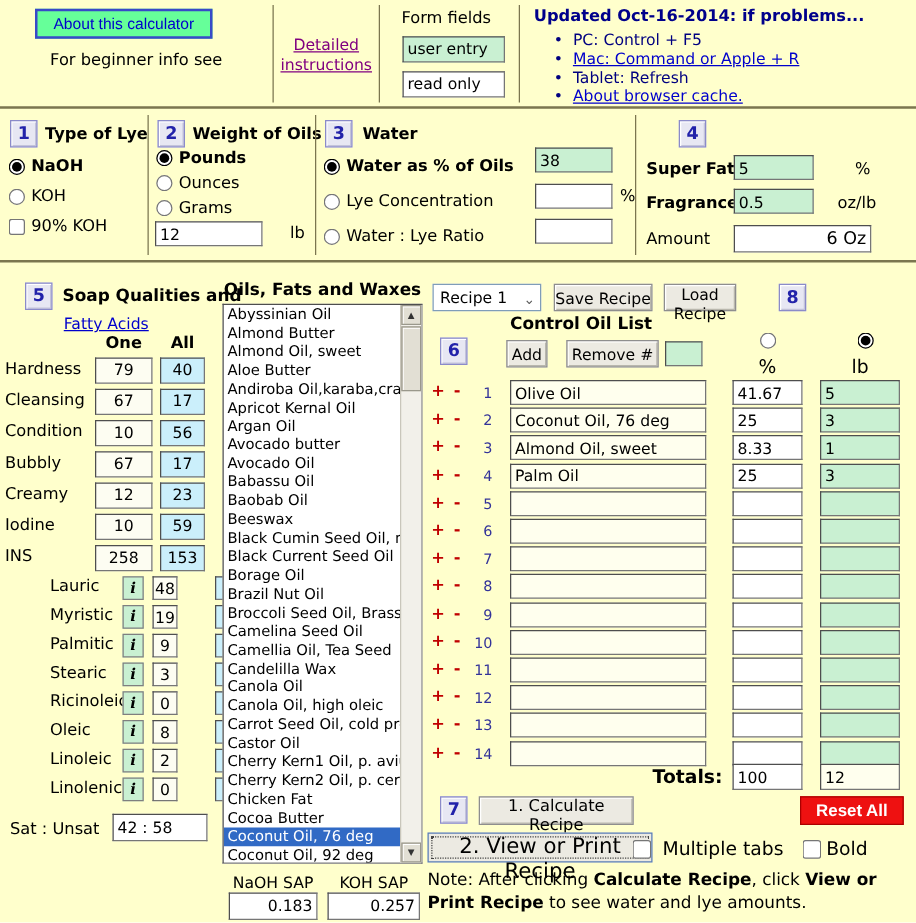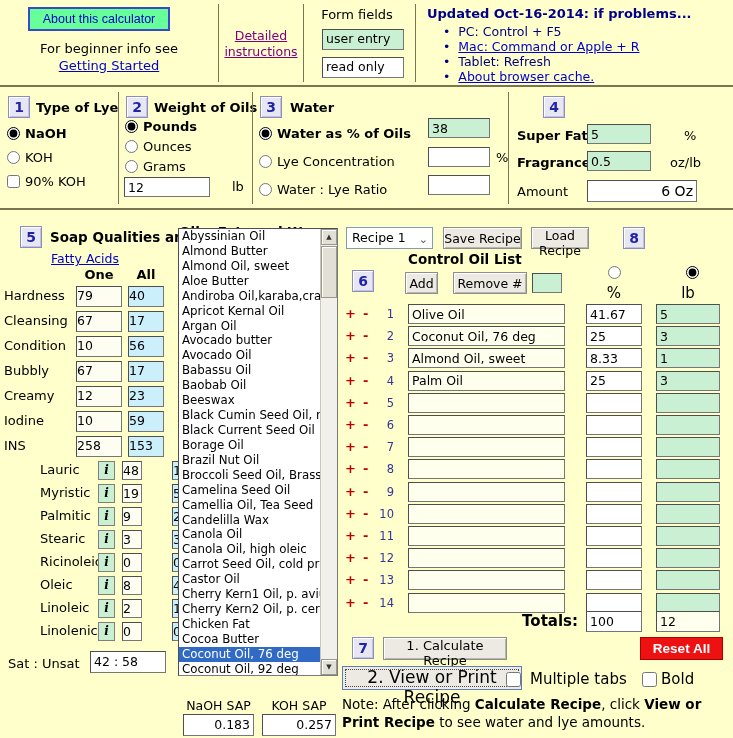--- a/index.html
+++ b/index.html
@@ -39,21 +39,21 @@
   .about-btn {
     position:absolute; left:28px; top:7px; width:142px; height:24px; background:#66FF99;
     border:2px solid #3949C8; color:#0000CC; font-size:12.5px; text-align:center; line-height:20px; cursor:pointer;
   }
   .radio { position:absolute; width:13px; height:13px; margin:0; accent-color:#000; }
   .chk   { position:absolute; width:13px; height:13px; margin:0; }
   .lbl   { position:absolute; white-space:nowrap; }
 
   
   #oils-box {
-    position:absolute; left:178px; top:228px; width:160px; height:448px;
+    position:absolute; left:178px; top:243px; width:160px; height:448px;
     background:#fff; border:1px solid #7a7a7a; border-top-color:#4e4e4e; border-left-color:#4e4e4e;
   }
   #oils-items { position:absolute; left:0; top:0; right:17px; bottom:0; overflow:hidden; }
   .oil-item { height:14.93px; line-height:14.9px; font-size:11.8px; padding-left:3px; white-space:nowrap; overflow:hidden; cursor:default; }
   .oil-item.sel { background:#316AC5; color:#fff; }
   .sbar { position:absolute; right:0; top:0; width:17px; bottom:0; background:#F2F0EA; border-left:1px solid #c9c6bb; }
   .sbtn { position:absolute; left:0; width:16px; height:16px; background:#E2DFD4; border:1px solid #9a988c;
           box-shadow:inset 1px 1px 0 #fff; font-size:7px; text-align:center; line-height:14px; color:#333; cursor:pointer; }
   .sthumb { position:absolute; left:0; top:17px; width:16px; height:52px; background:#E2DFD4; border:1px solid #9a988c;
           box-shadow:inset 1px 1px 0 #fff; cursor:grab; }
@@ -63,21 +63,21 @@
   .qrow .qlab { position:absolute; left:4px; top:2px; font-size:13px; white-space:nowrap; }
   .qone { position:absolute; left:76px; top:0; width:46px; height:21px; }
   .qall { position:absolute; left:128px; top:0; width:36px; height:21px; }
   .frow { position:relative; height:19px; margin-bottom:4px; }
   .frow .qlab { position:absolute; left:4px; top:1px; font-size:13px; white-space:nowrap; }
   .ibtn { position:absolute; left:62px; top:0; width:17px; height:19px; background:#C9F0D2; border:1px solid #7f7f7f;
           font:italic bold 12px "DejaVu Serif","Liberation Serif",serif; text-align:center; line-height:17px; cursor:pointer; }
   .fone { position:absolute; left:86px; top:0; width:20px; height:19px; }
   .fall { position:absolute; left:136px; top:0; width:32px; height:19px; }
   .qone,.qall,.fone,.fall { border:1px solid #767676; border-top-color:#4e4e4e; border-left-color:#4e4e4e;
-          font-size:12.5px; text-align:left; line-height:18px; }
+          font-size:12.5px; text-align:center; line-height:18px; }
   .qone,.fone { background:#FDFDF2; }
   .qall,.fall { background:#CBEFFB; }
 
   
   #recipe-rows { position:absolute; left:342px; top:304px; width:391px; height:330px; }
   .rrow { position:absolute; left:0; width:391px; height:20px; }
   .rplus  { position:absolute; left:3px;  top:2px; color:#C00000; font-weight:bold; font-size:13px; cursor:pointer; }
   .rminus { position:absolute; left:21px; top:2px; color:#C00000; font-weight:bold; font-size:13px; cursor:pointer; }
   .rnum   { position:absolute; left:34px; top:3px; width:18px; text-align:right; color:#333399; font-size:11.5px; }
   .roil { position:absolute; left:66px;  top:0; width:157px; height:20px; background:#FFFFEE; }
@@ -104,21 +104,20 @@
   .note { position:absolute; left:342px; top:695px; width:390px; font-size:13.5px; line-height:18px; }
 </style>
 </head>
 <body>
 
 <div id="root">
 
   <div class="abs" style="left:0;top:0;width:733px;height:85px;">
     <button class="about-btn">About this calculator</button>
     <div class="lbl" style="left:0;top:41px;width:218px;text-align:center;">For beginner info see</div>
-    <a class="lnk abs" style="left:0;top:58px;width:218px;text-align:center;">Getting Started</a>
 
     <a class="lnk-visited abs" style="left:220px;top:28px;width:82px;text-align:center;font-size:12.5px;line-height:16px;">Detailed instructions</a>
 
     <div class="lbl" style="left:303px;top:7px;width:108px;text-align:center;">Form fields</div>
     <div class="fld green" style="left:322px;top:29px;width:82px;height:21px;">user entry</div>
     <div class="fld" style="left:322px;top:57px;width:82px;height:21px;">read only</div>
 
     <div class="lbl bold" style="left:427px;top:6px;color:#00008B;font-size:13px;">Updated Oct-16-2014:   if problems...</div>
     <div class="lbl navy" style="left:443px;top:24px;font-size:12.5px;">•&nbsp; <span>PC: Control + F5</span></div>
     <div class="lbl navy" style="left:443px;top:39px;font-size:12.5px;">•&nbsp; <a class="lnk">Mac: Command or Apple + R</a></div>

